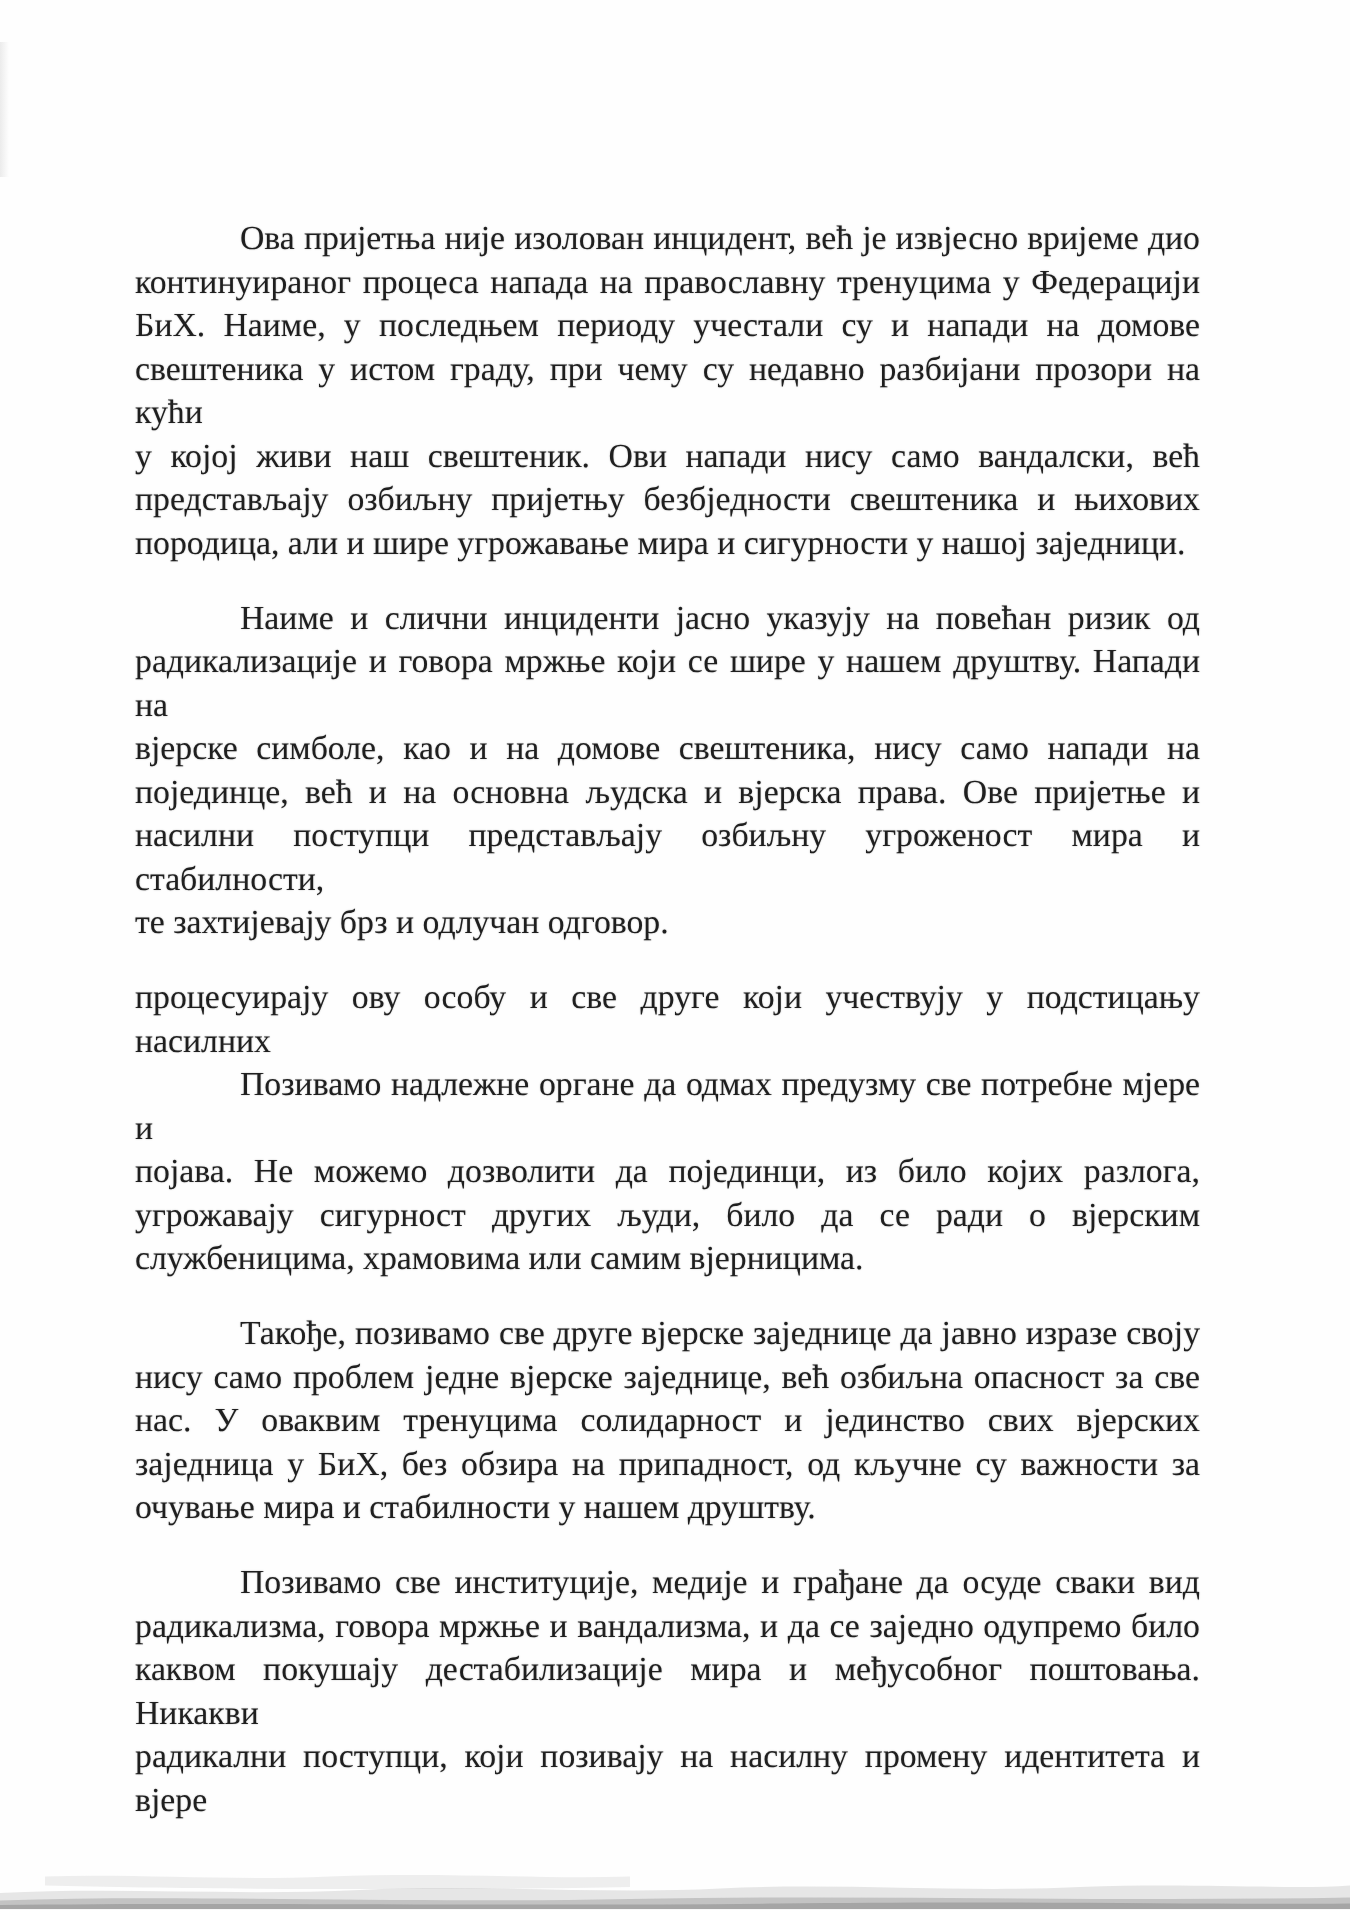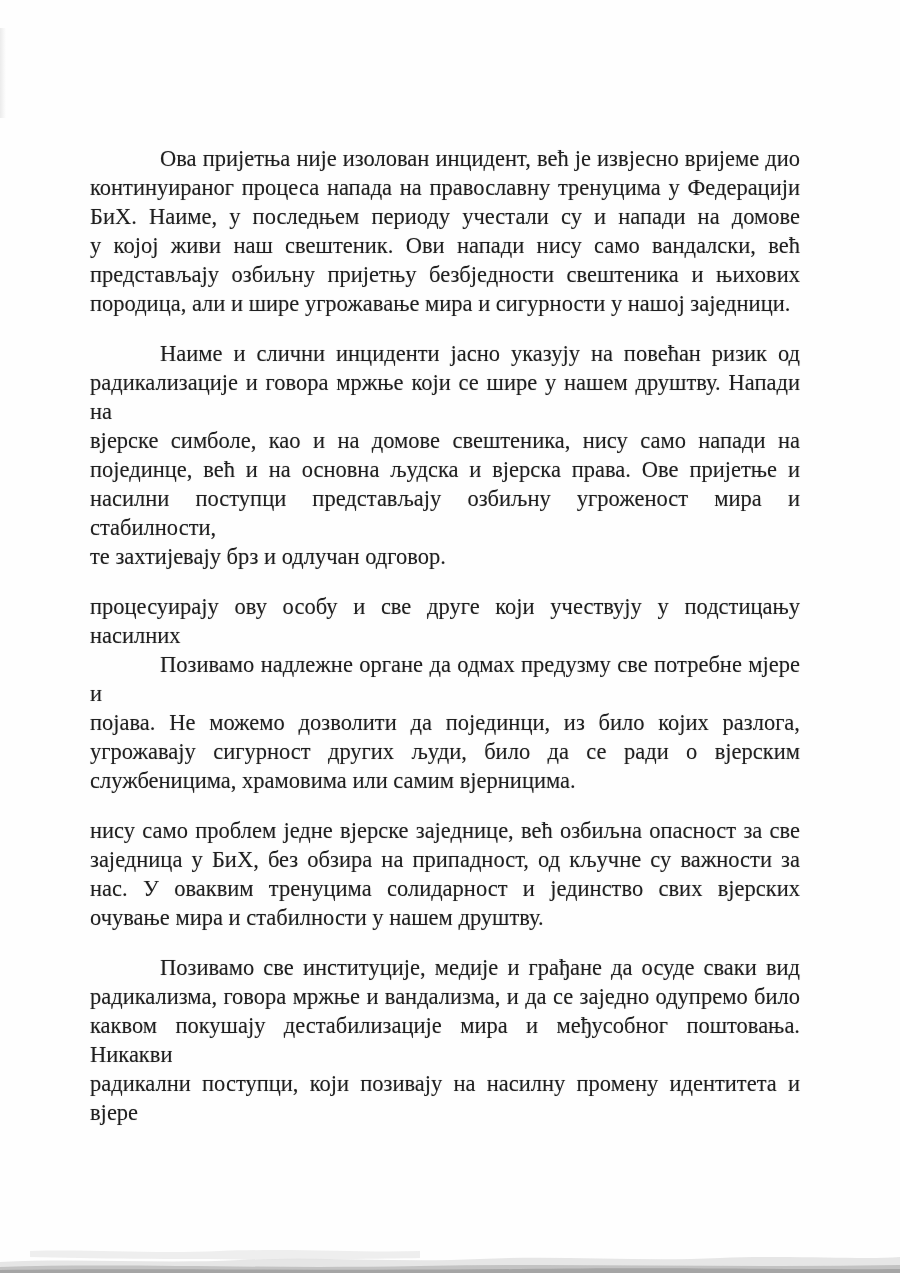--- a/index.html
+++ b/index.html
@@ -58,43 +58,45 @@
 <body>
 
 <div class="page" style="background: rgb(254, 254, 254);">
   <div class="corner-shade"></div>
 
   <div class="doc-body" style="color: rgb(31, 31, 31);">
       <div class="paragraph">
         <div class="line indent">Ова пријетња није изолован инцидент, већ је извјесно вријеме дио</div>
         <div class="line">континуираног процеса напада на православну тренуцима у Федерацији</div>
         <div class="line">БиХ. Наиме, у последњем периоду учестали су и напади на домове</div>
+        <div class="line">свештеника у истом граду, при чему су недавно разбијани прозори на кући</div>
         <div class="line">у којој живи наш свештеник. Ови напади нису само вандалски, већ</div>
         <div class="line">представљају озбиљну пријетњу безбједности свештеника и њихових</div>
         <div class="line no-stretch">породица, али и шире угрожавање мира и сигурности у нашој заједници.</div>
       </div>
       <div class="paragraph">
         <div class="line indent">Наиме и слични инциденти јасно указују на повећан ризик од</div>
         <div class="line">радикализације и говора мржње који се шире у нашем друштву. Напади на</div>
         <div class="line">вјерске симболе, као и на домове свештеника, нису само напади на</div>
         <div class="line">појединце, већ и на основна људска и вјерска права. Ове пријетње и</div>
         <div class="line">насилни поступци представљају озбиљну угроженост мира и стабилности,</div>
         <div class="line no-stretch">те захтијевају брз и одлучан одговор.</div>
       </div>
       <div class="paragraph">
         <div class="line">процесуирају ову особу и све друге који учествују у подстицању насилних</div>
         <div class="line indent">Позивамо надлежне органе да одмах предузму све потребне мјере и</div>
         <div class="line">појава. Не можемо дозволити да појединци, из било којих разлога,</div>
         <div class="line">угрожавају сигурност других људи, било да се ради о вјерским</div>
         <div class="line no-stretch">службеницима, храмовима или самим вјерницима.</div>
       </div>
       <div class="paragraph">
+        <div class="line indent">Такође, позивамо све друге вјерске заједнице да јавно изразе своју</div>
         <div class="line">нису само проблем једне вјерске заједнице, већ озбиљна опасност за све</div>
+        <div class="line">нас. У оваквим тренуцима солидарност и јединство свих вјерских</div>
         <div class="line">заједница у БиХ, без обзира на припадност, од кључне су важности за</div>
-        <div class="line">нас. У оваквим тренуцима солидарност и јединство свих вјерских</div>
         <div class="line no-stretch">очување мира и стабилности у нашем друштву.</div>
       </div>
       <div class="paragraph">
         <div class="line indent">Позивамо све институције, медије и грађане да осуде сваки вид</div>
         <div class="line">радикализма, говора мржње и вандализма, и да се заједно одупремо било</div>
         <div class="line">каквом покушају дестабилизације мира и међусобног поштовања. Никакви</div>
         <div class="line">радикални поступци, који позивају на насилну промену идентитета и вјере</div>
       </div>
     </div>
 

